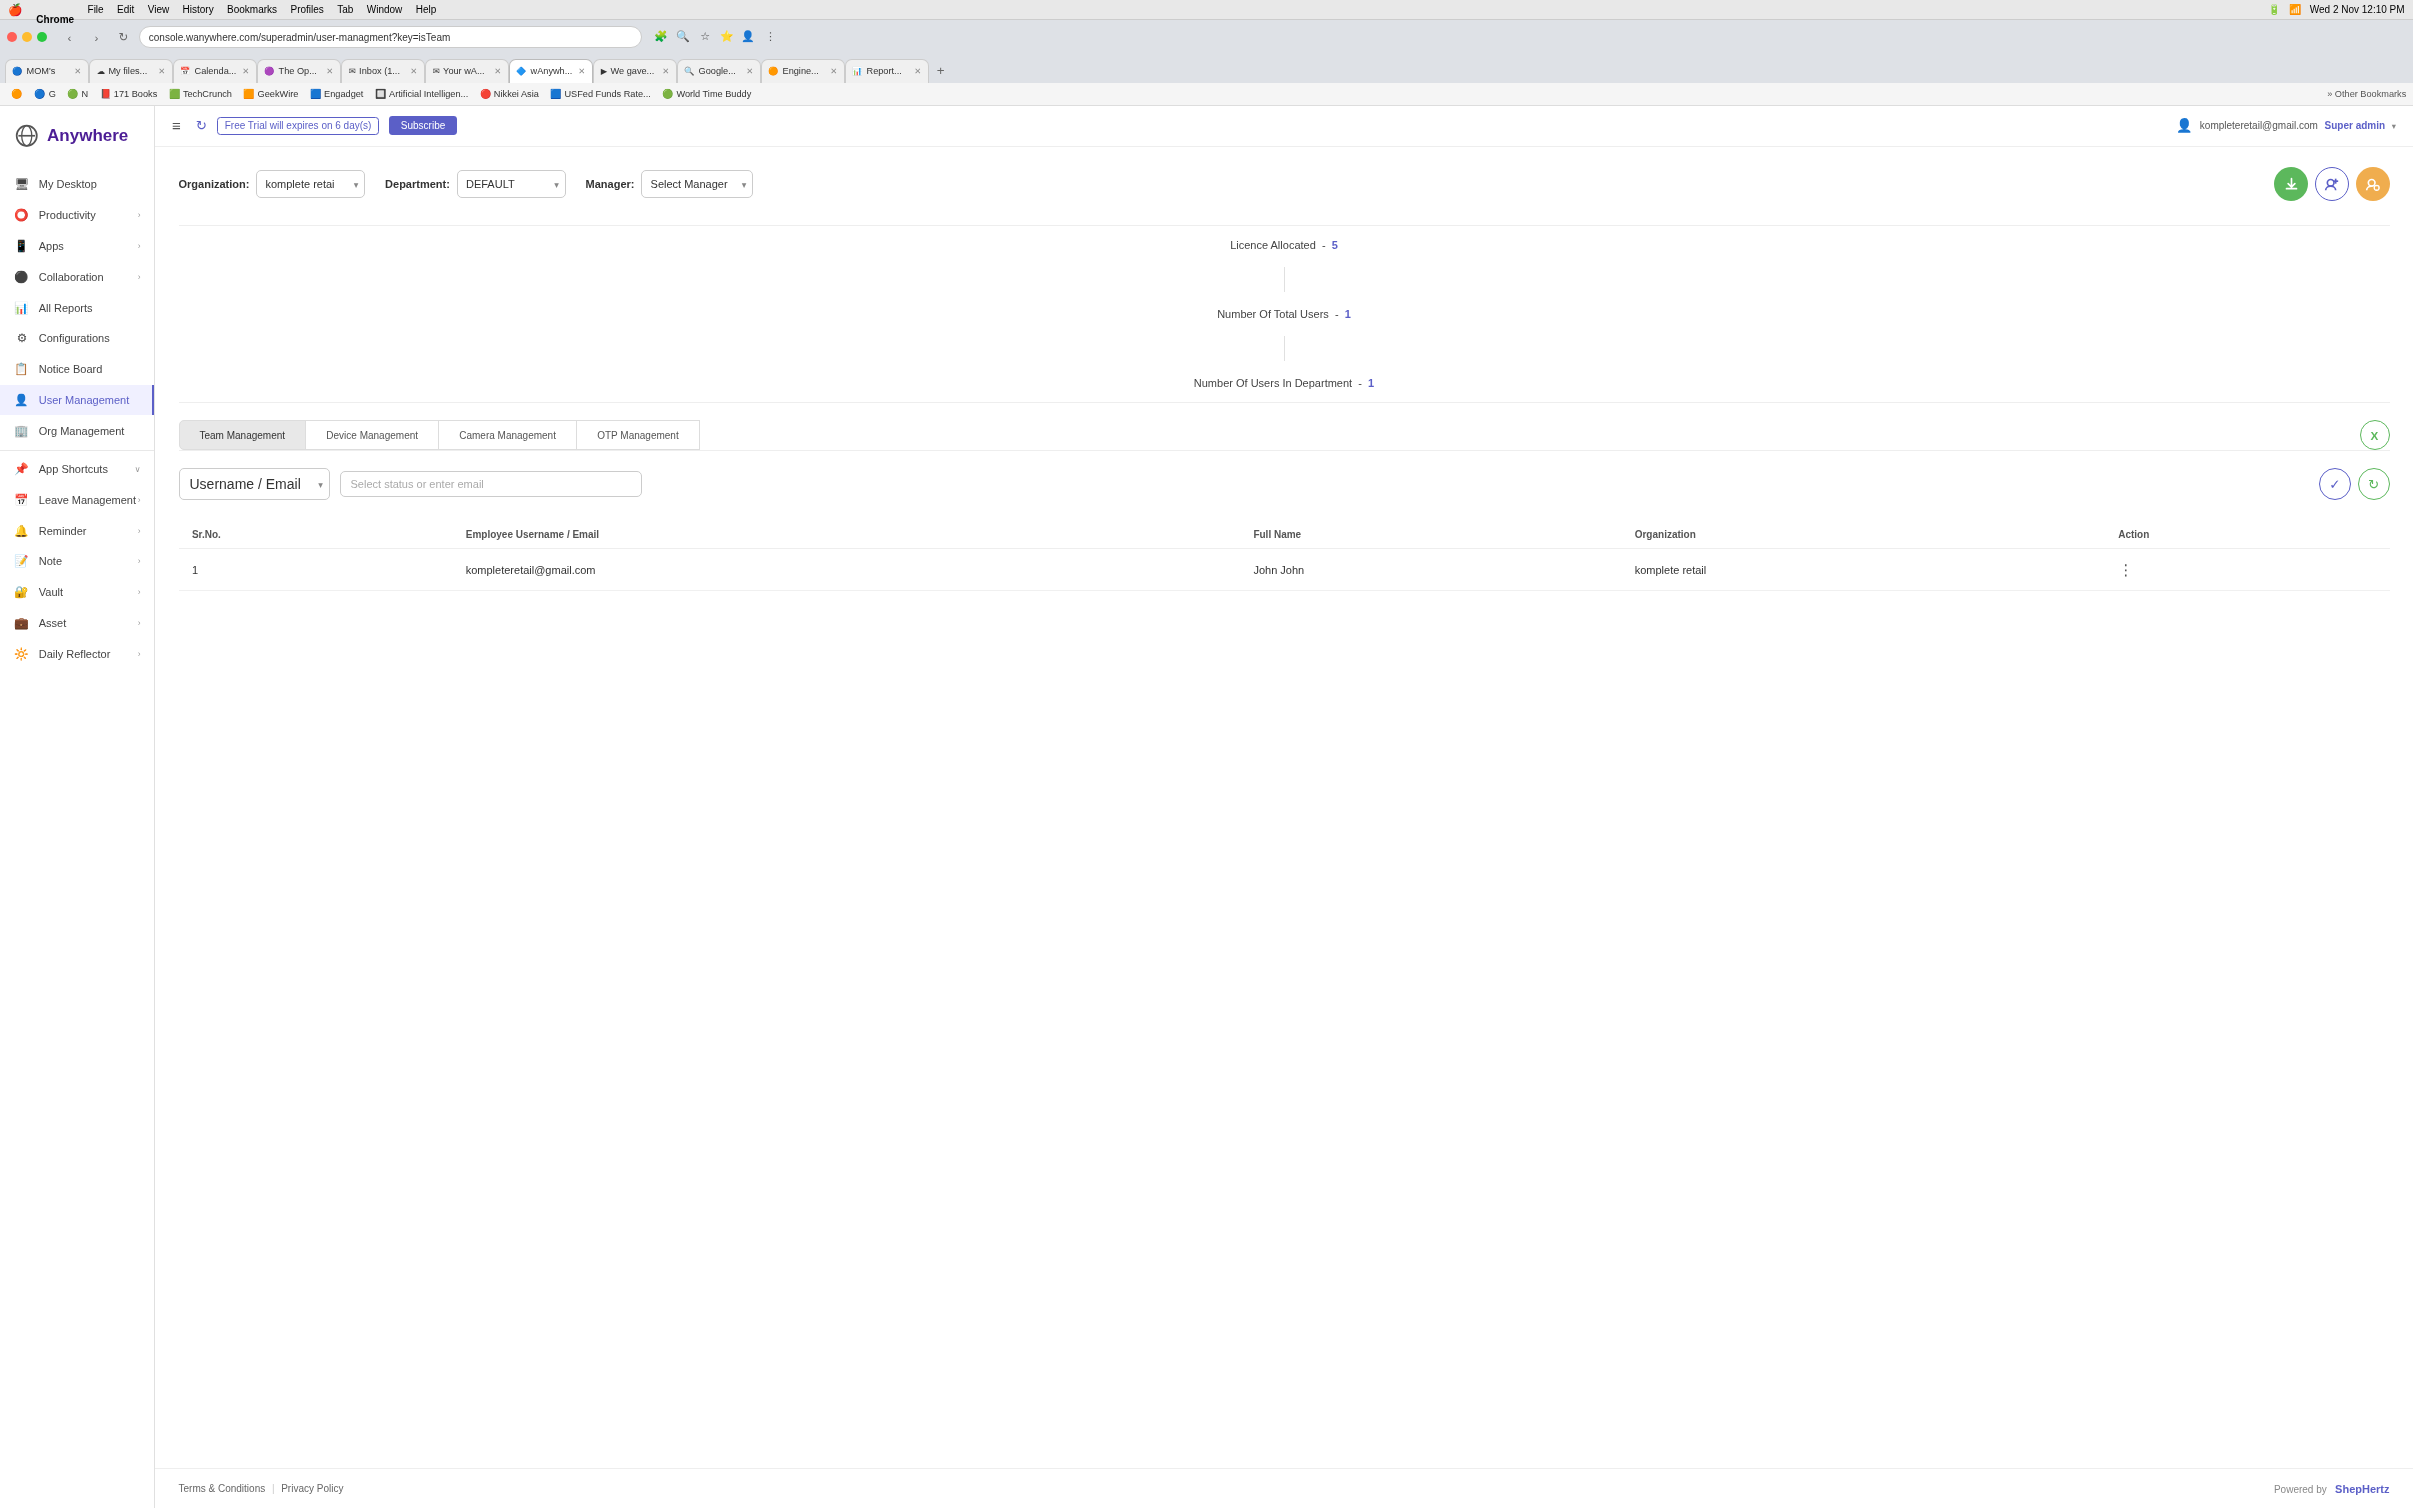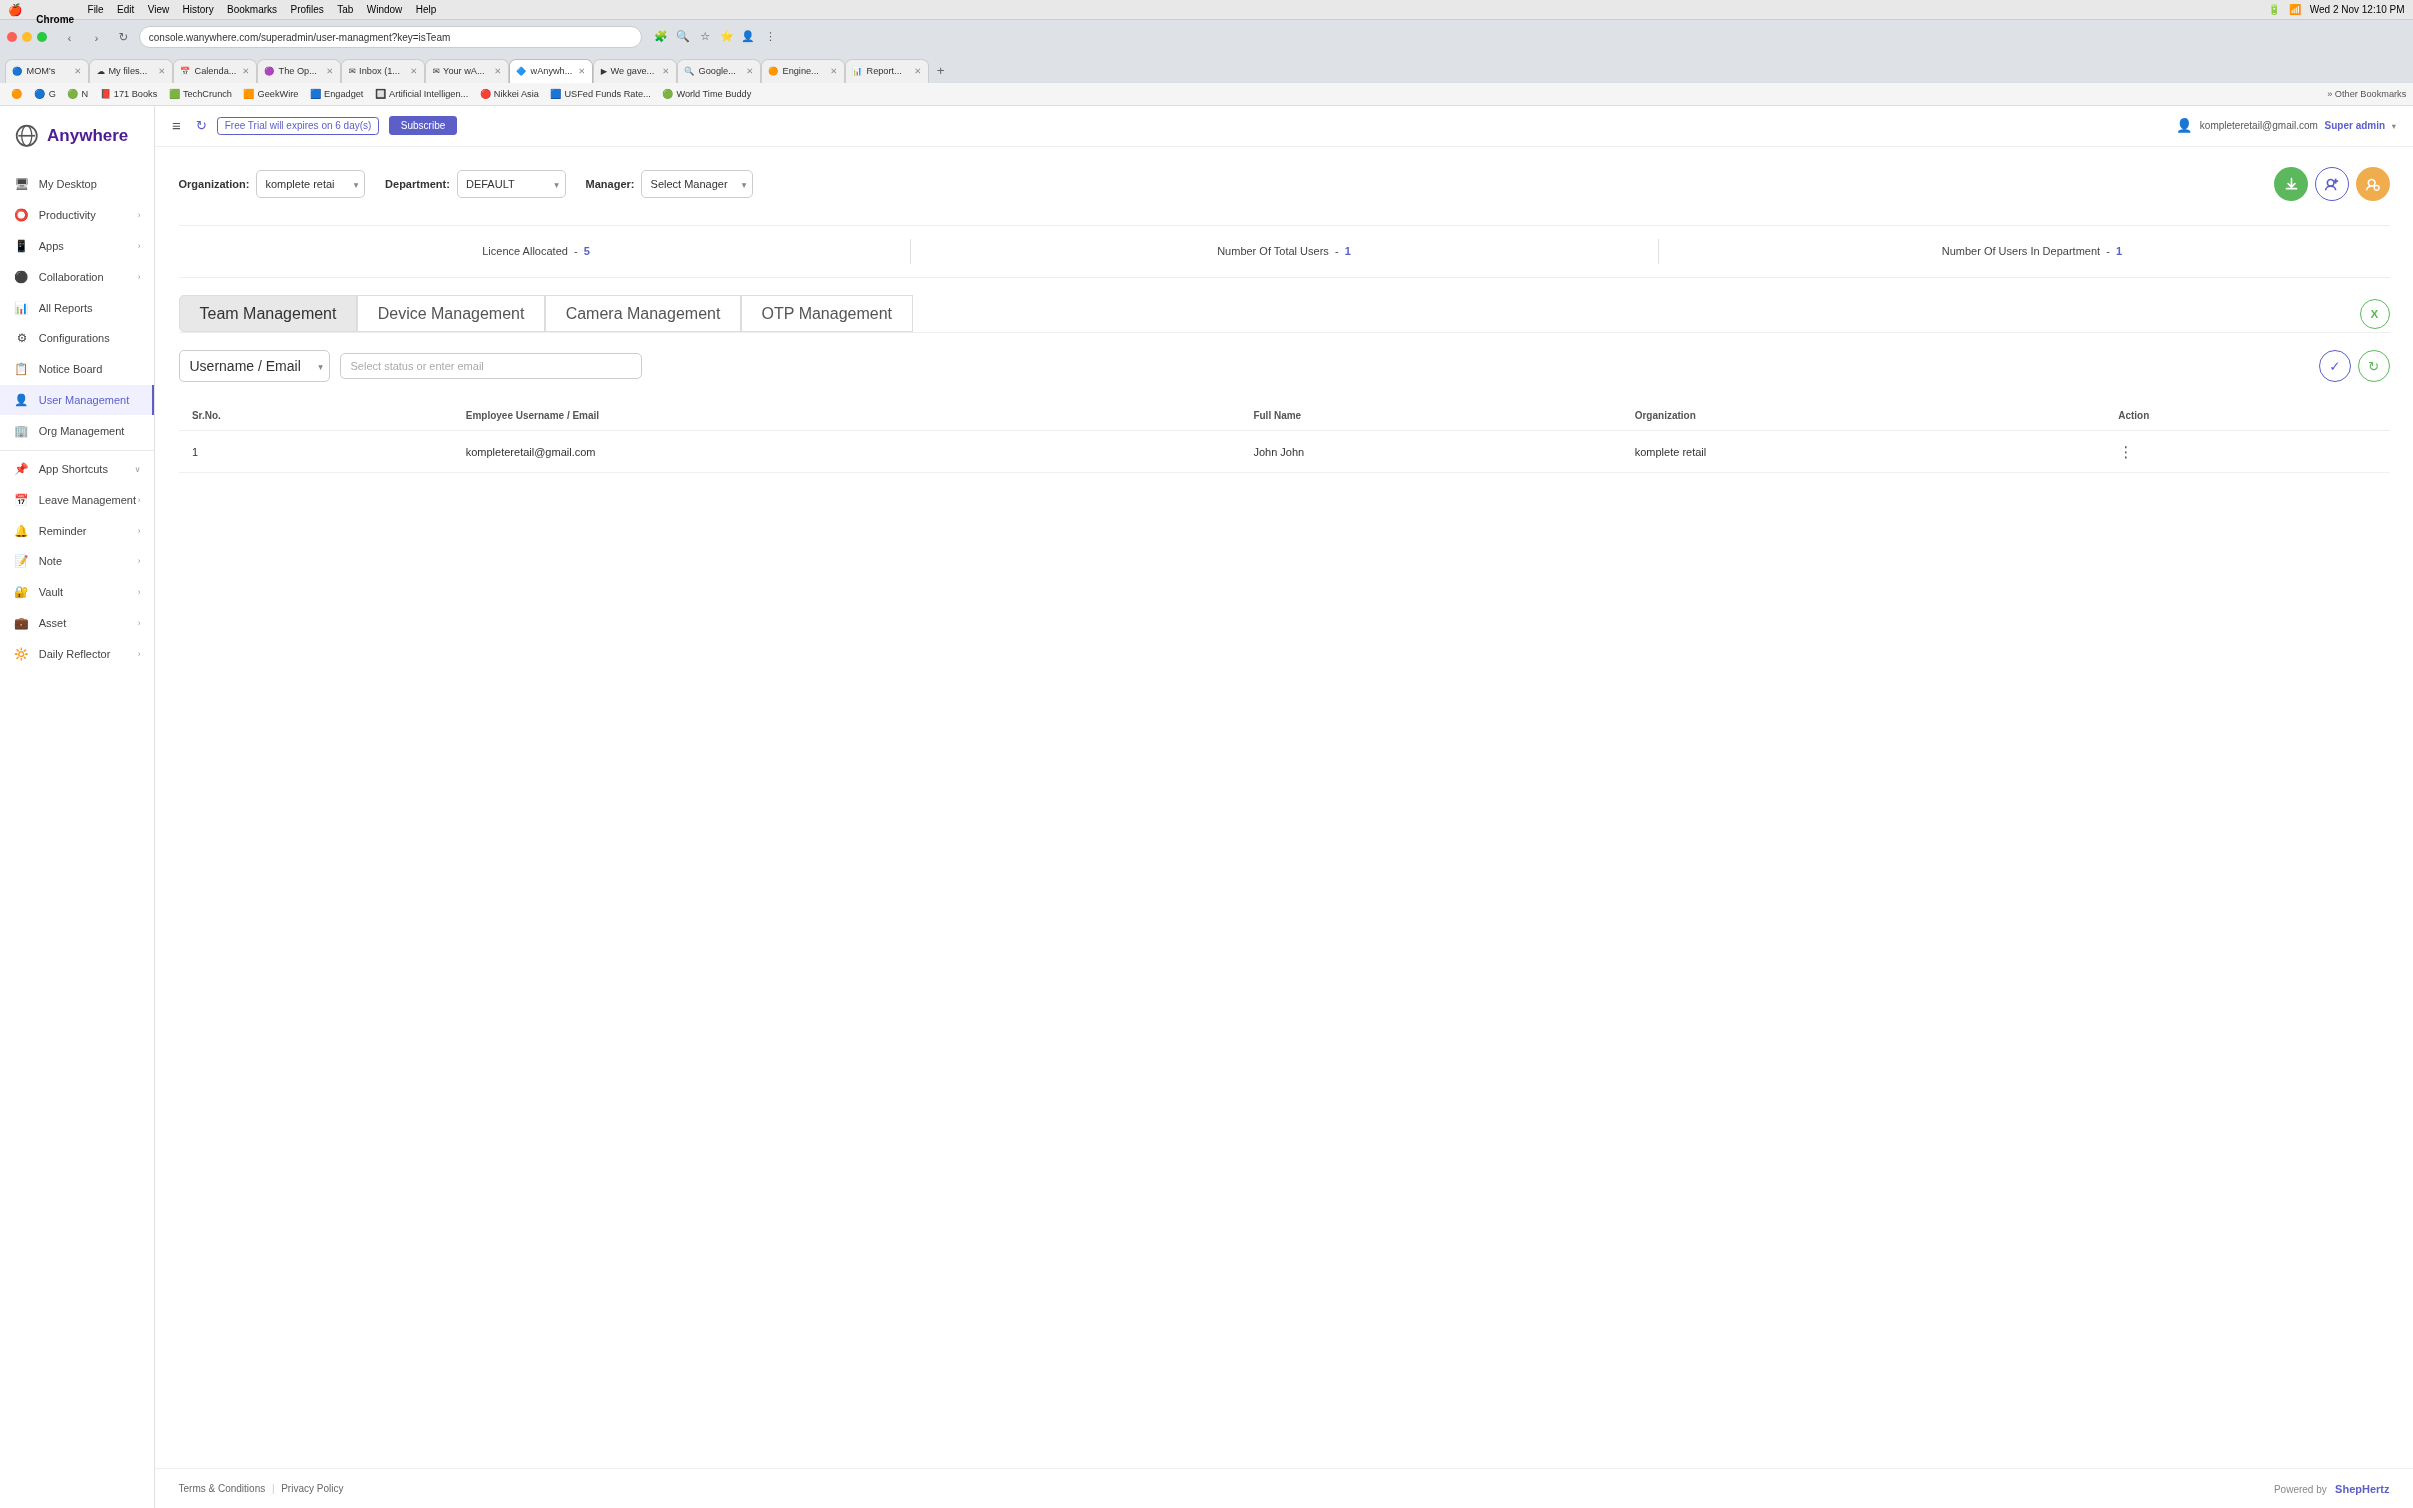--- a/index.html
+++ b/index.html
@@ -303,36 +303,37 @@
 
     
     .stats-row {
       display: flex;
       align-items: center;
       gap: 16px;
       padding: 13.4px 0;
       border-top: 0.8px solid #eee;
       border-bottom: 0.8px solid #eee;
       margin-bottom: 17px;
+      flex-direction: column;
     }
     .stat-item { flex: 1; text-align: center; font-size: 11px; color: #444; }
     .stat-item .stat-value { color: #5b5fc7; font-weight: 700; }
     .stat-divider { width: 0.8px; background: #e0e0e0; height: 25px; }
 
     
     .tab-group {
       display: flex;
       border-bottom: 0.8px solid #eee;
       margin-bottom: 17px;
       align-items: center;
     }
     .content-tab {
       padding: 8.4px 20px;
       cursor: pointer;
-      font-size: 16px;
+      font-size: 10px;
       color: #555;
       border: 0.8px solid #ddd;
       background: #fff;
       margin-right: -0.8px;
     }
     .content-tab.active {
       background: #e8e8e8;
       color: #333;
       font-weight: 500;
     }

